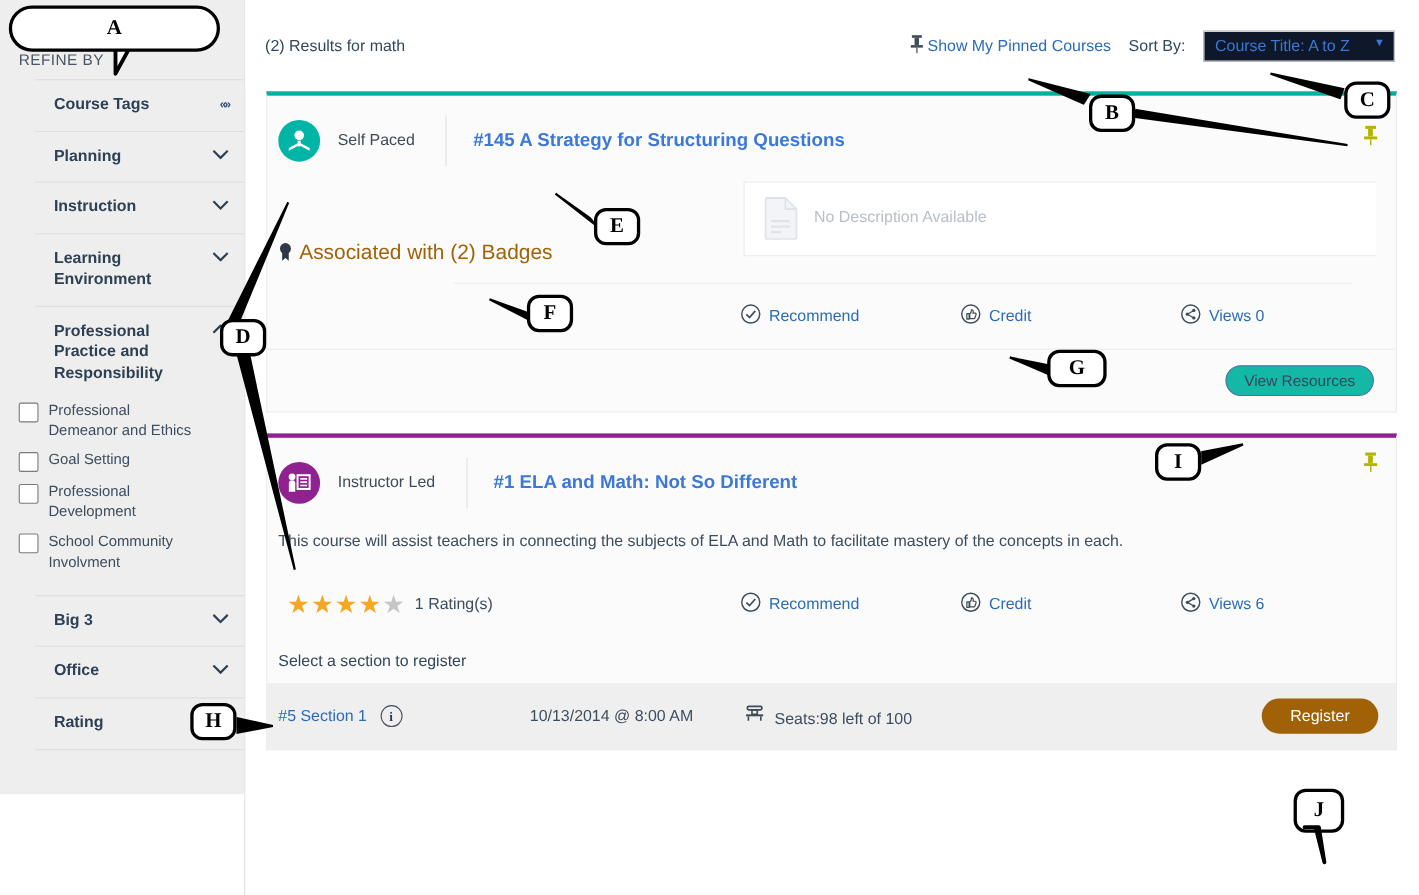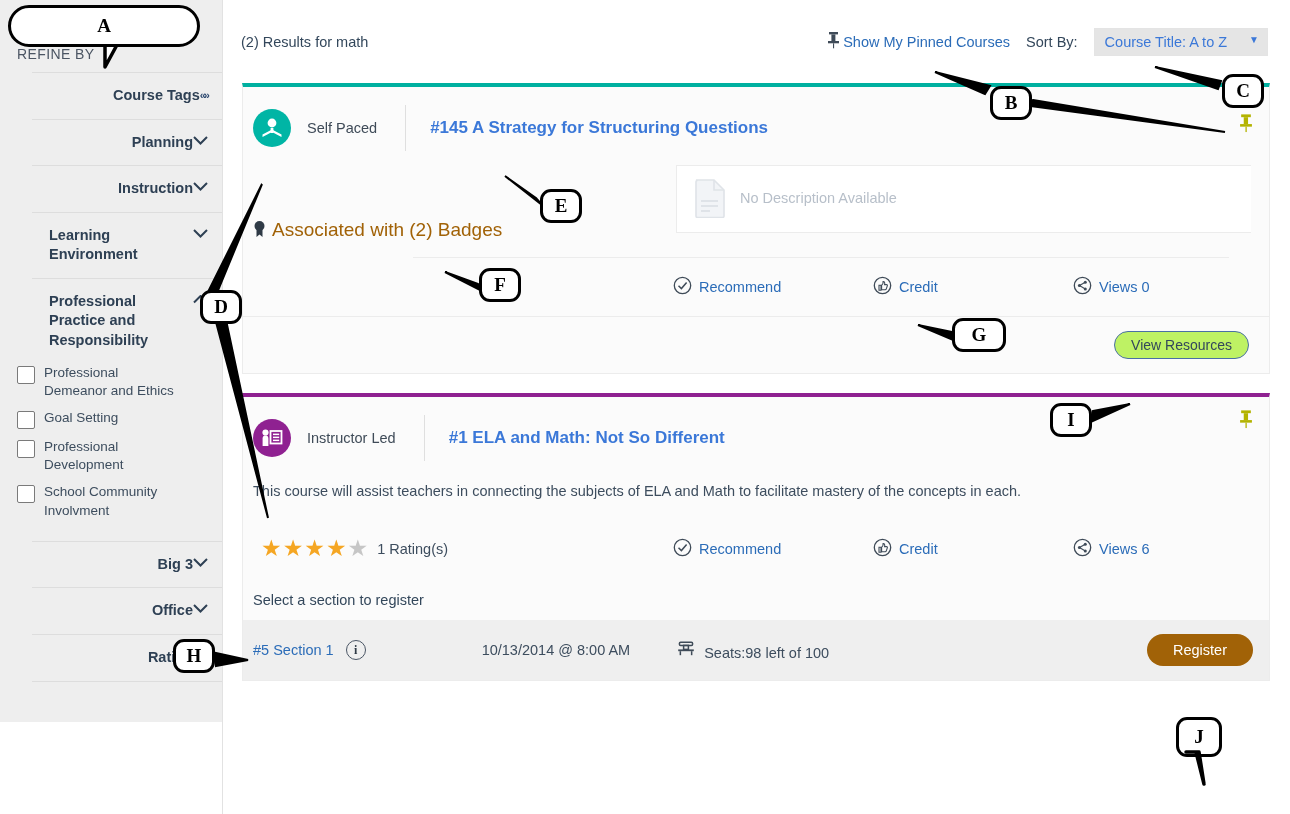--- a/index.html
+++ b/index.html
@@ -34,21 +34,21 @@
     color: #4b5563;
     letter-spacing: .4px;
     padding: 46px 0 10px 17px;
     font-family: "Liberation Sans", sans-serif;
   }
   .facet {
     border-top: 1px solid #dddddd;
     padding: 13px 14px 13px 17px;
     display: flex;
     align-items: flex-start;
-    justify-content: flex-end;
+    justify-content: space-between;
     cursor: pointer;
     margin-left: 32px;
   }
   .facet-label {
     font-weight: bold;
     font-size: 14.5px;
     color: #2e4054;
     line-height: 1.35;
     max-width: 160px;
   }
@@ -119,21 +119,21 @@
     color: #2b6cb8;
     font-size: 14.5px;
     cursor: pointer;
   }
   .sortby-label { font-size: 14.5px; color:#33475b; }
   .sort-select {
     display: flex;
     align-items: flex-start;
     gap: 22px;
     border: 1px solid #e4e4e4;
-    background: #e5e5e5;
+    background: #0f172a;
     padding: 5px 8px 5px 10px;
     color: #3b78d8;
     font-size: 14.5px;
     cursor: pointer;
   }
   .sort-caret { font-size: 10px; color:#3b78d8; }
 
   
   .cards { padding: 0 20px 0 19px; }
   .card {
@@ -271,21 +271,21 @@
     border-top: 1px solid #ececec;
     display: flex;
     justify-content: flex-end;
     align-items: center;
     padding: 14px 20px 14px 0;
     position: relative;
   }
   .btn-outline {
     border: 1px solid #4a6fa5;
     border-radius: 14px;
-    background: #bef264;
+    background: #14b8a6;
     color: #33475b;
     font-size: 14px;
     padding: 5px 16px;
     cursor: pointer;
   }
 
   .section-area {
     padding: 14px 0 0 0;
   }
   .section-title {

